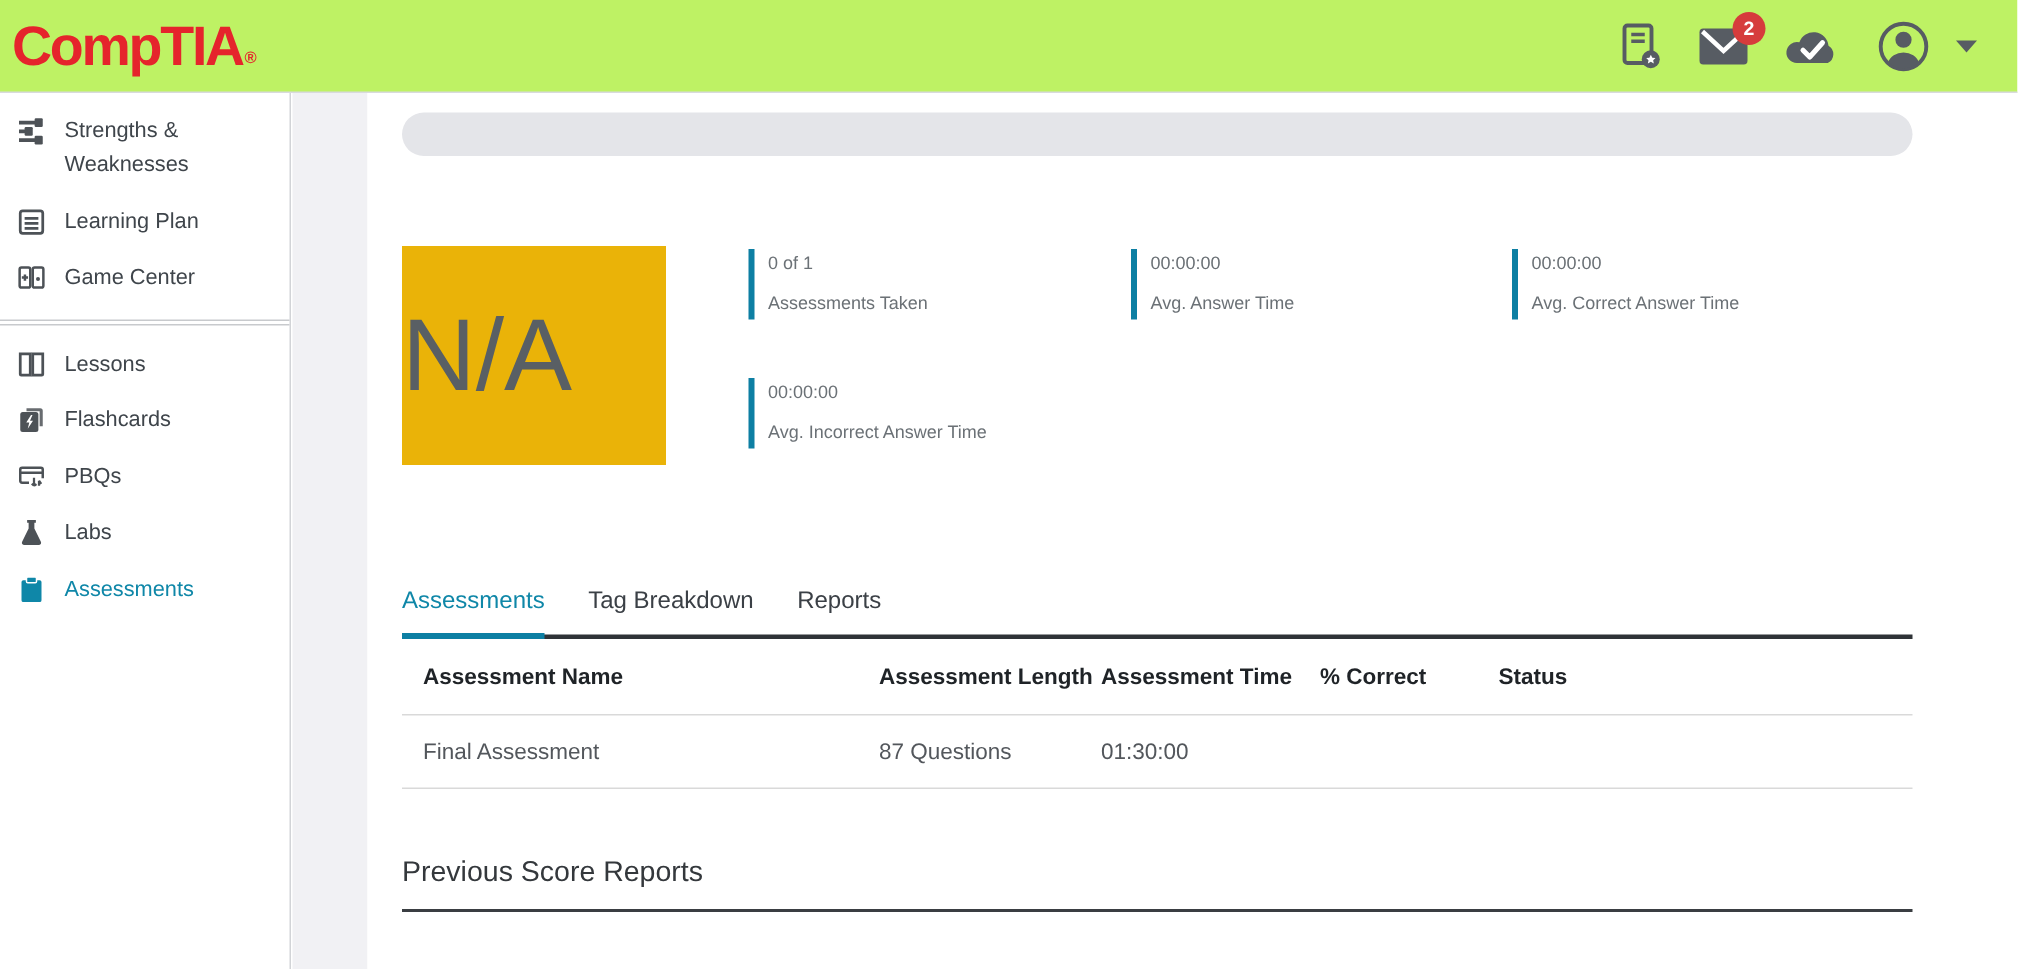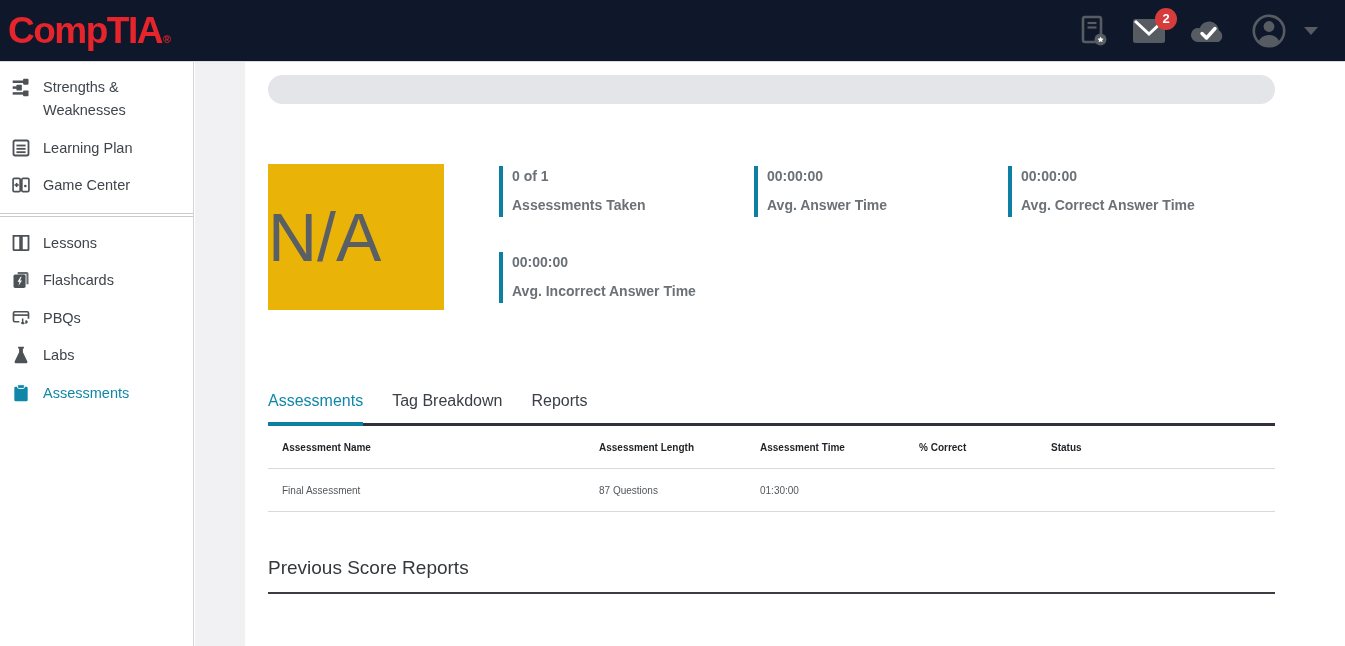--- a/index.html
+++ b/index.html
@@ -5,21 +5,21 @@
   * { box-sizing: border-box; }
   html,body { margin:0; padding:0; }
   body {
     width:1345px; height:646px; position:relative; overflow:hidden;
     background:#ffffff; font-family:"Liberation Sans", sans-serif;
     color:#3f454b;
   }
   
   .header {
     position:absolute; top:0; left:0; width:1345px; height:62px;
-    background:#0f172a; border-bottom:1px solid #d8dadd;
+    background:#bef264; border-bottom:1px solid #d8dadd;
     display:flex; align-items:center; justify-content:space-between;
     padding:0 26px 0 8px; z-index:5;
   }
   .logo {
     color:#e5242c; font-size:37px; font-weight:bold; letter-spacing:-1.5px;
     display:flex; align-items:flex-start; line-height:1; cursor:pointer;
   }
   .logo .reg { font-size:11px; margin-top:22px; margin-left:1px; }
   .header-icons { display:flex; align-items:center; gap:23px; }
   .hicon { position:relative; cursor:pointer; color:#575c63; display:flex; align-items:center; }
@@ -53,37 +53,37 @@
   
   .main { position:absolute; top:62px; left:245px; right:0; bottom:0; background:#fff; padding-left:23px; }
   .content { width:1007px; }
   .progress-track { height:29px; margin-top:13px; border-radius:15px; background:#e4e5e9; }
   .summary { position:relative; height:150px; margin-top:60px; }
   .na-box {
     position:absolute; left:0; top:0; width:176px; height:146px;
     background:#eab308; display:flex; align-items:center; justify-content:flex-start;
     font-size:68px; color:#595f64;
   }
-  .stat { position:absolute; border-left:4px solid #0d7fa3; padding:2px 0 4px 9px; font-size:14px; color:#6b7176;font-weight:bold; }
+  .stat { position:absolute; border-left:4px solid #0d7fa3; padding:2px 0 4px 9px; font-size:12px; color:#6b7176; }
   .stat .value { margin-bottom:13px; }
   .stat0 { left:231px; top:2px; }
   .stat1 { left:486px; top:2px; }
   .stat2 { left:740px; top:2px; }
   .stat3 { left:231px; top:88px; }
   
   .tabs { display:flex; margin-top:78px; border-bottom:3px solid #2f3337; width:1007px; }
   .tab { position:relative; font-size:16px; color:#3b4046; padding-bottom:13px; margin-right:29px; cursor:pointer; }
   .tab.active { color:#0f87a8; }
   .tab.active::after {
     content:""; position:absolute; left:0; right:0; bottom:-3px; height:4px; background:#0d7fa3;
   }
   
   .tbl-head, .tbl-row {
     display:grid; grid-template-columns:318px 148px 146px 119px 1fr;
-    width:1007px; font-size:10px;gap:13px;
+    width:1007px; font-size:15px;
   }
   .tbl-head { padding:14px 0 12px; border-bottom:1px solid #d9d9d9; font-weight:bold; color:#1f2327; line-height:1.6; }
   .tbl-head > div:first-child, .tbl-row > div:first-child { padding-left:14px; }
   .tbl-row { padding:16px 0 15px; border-bottom:1px solid #d9d9d9; color:#53575c; cursor:pointer; }
   
   .section-title { margin-top:45px; font-size:19px; color:#34383c; }
   .section-rule { margin-top:13px; width:1007px; border-top:2px solid #3a3e42; }
 </style>
 </head>
 <body>

